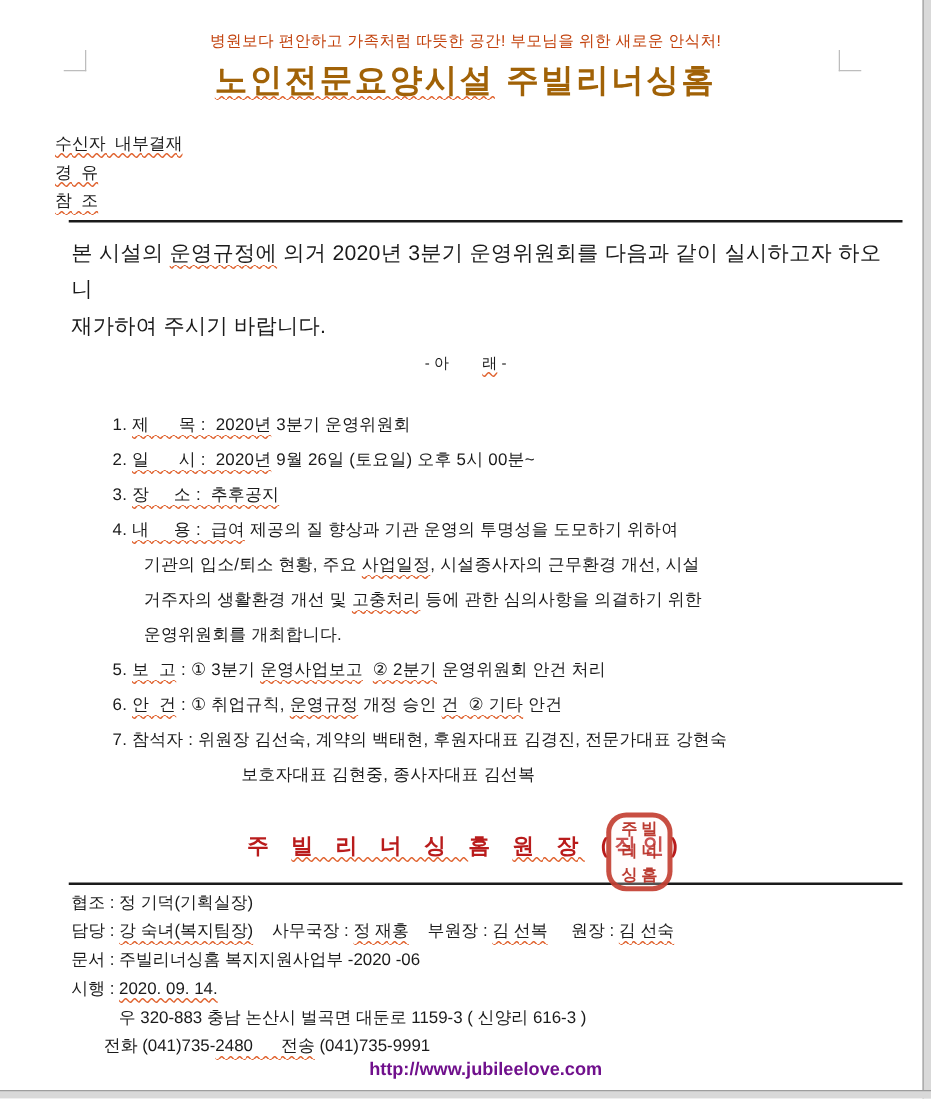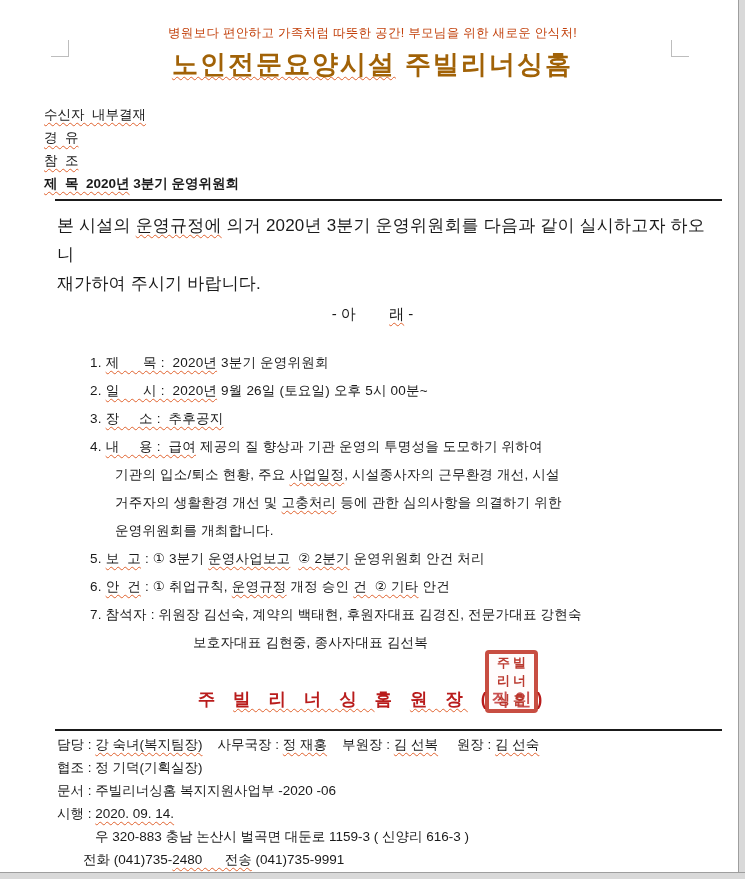--- a/index.html
+++ b/index.html
@@ -39,32 +39,32 @@
   }
   .doc-title {
     margin-top: 3px; text-align: center;
     font-size: 26px; font-weight: 700; letter-spacing: 2px; line-height: 36px;
     color:#a16207;
   }
   .hdr { margin: 21px 25px 0 44px; font-size: 13.5px; line-height: 23px; }
   .hdr .bold { font-weight: 700; }
   .rule  { margin: 4px 23px 0 55px; border-top: 2px solid #1a1a1a; }
   .intro { margin: 10px 25px 0 57px; font-size: 17px; line-height: 29px; letter-spacing: 0.2px; }
-  .below { margin-top: 6px; text-align: center; font-size: 15px; line-height: 19px; }
+  .below { margin-top: 6px; text-align: center; font-size: 12px; line-height: 19px; }
   .list  { margin: 26px 20px 0 90px; font-size: 13.5px; line-height: 28px; letter-spacing: 0.2px; }
   .ind1 { padding-left: 25px; }
   .ind2 { padding-left: 103px; }
   .sig {
     margin-top: 30px; text-align: center;
     font-size: 17.5px; font-weight: 700; line-height: 24px;
     letter-spacing: 5px; word-spacing: 3px; color:#b91c1c;
   }
   .seal {
     position: absolute; left: 485px; top: 650px; width: 53px; height: 63px;
-    border: 4px solid rgba(194,59,46,0.9); border-radius: 4px;
+    border: 4px solid rgba(194,59,46,0.9); border-radius: 16px;
     display: flex; flex-direction: column; justify-content: space-around; align-items: center;
     z-index: 2; background: rgba(255,245,243,0.25);
   }
   .seal .seal-row {
     color: rgba(183,48,38,0.95); font-weight: 700; font-size: 13px;
     line-height: 14px; letter-spacing: 3px; padding-left: 3px;
   }
   .footer {
     margin: 18px 23px 0 55px; border-top: 2px solid #1a1a1a;
     padding-top: 2px; font-size: 13.5px; line-height: 23px;
@@ -87,21 +87,20 @@
   <div class="mark-tr"></div>
 
   <div class="tagline pre">병원보다 편안하고 가족처럼 따뜻한 공간! 부모님을 위한 새로운 안식처!</div>
 
   <div class="doc-title pre"><span class="sq">노인전문요양시설</span><span> 주빌리너싱홈</span></div>
 
   <div class="hdr">
     <div class="pre"><span class="sq">수신자  내부결재</span></div>
     <div class="pre"><span class="sq">경  유</span></div>
     <div class="pre"><span class="sq">참  조</span></div>
-    <div class="pre bold"><span class="sq">제  목  2020년</span><span> 3분기 운영위원회</span></div>
   </div>
 
   <div class="rule"></div>
 
   <div class="intro">
     <div class="pre"><span>본 시설의 </span><span class="sq">운영규정에</span><span> 의거 2020년 3분기 운영위원회를 다음과 같이 실시하고자 하오니</span></div>
     <div class="pre"><span>재가하여 주시기 바랍니다.</span></div>
   </div>
 
   <div class="below pre"><span>- 아        </span><span class="sq">래</span><span> -</span></div>
@@ -122,22 +121,22 @@
 
   <div class="sig pre"><span>주 </span><span class="sq">빌 리 너 싱 </span><span>홈 </span><span class="sq">원 장</span><span> (직인)</span></div>
 
   <div class="seal">
     <div class="seal-row">주빌</div>
     <div class="seal-row">리너</div>
     <div class="seal-row">싱홈</div>
   </div>
 
   <div class="footer">
+    <div class="row pre"><span>협조 : 정 기덕(기획실장)</span></div>
     <div class="row pre"><span>담당 : </span><span class="sq">강 숙녀(복지팀장)</span><span>    사무국장 : </span><span class="sq">정 재홍</span><span>    부원장 : </span><span class="sq">김 선복</span><span>     원장 : </span><span class="sq">김 선숙</span></div>
-    <div class="row pre"><span>협조 : 정 기덕(기획실장)</span></div>
     <div class="row pre"><span>문서 : 주빌리너싱홈 복지지원사업부 -2020 -06</span></div>
     <div class="row pre"><span>시행 : </span><span class="sq">2020. 09. 14.</span></div>
     <div class="row pre addr"><span>우 320-883 충남 논산시 벌곡면 대둔로 1159-3 ( 신양리 616-3 )</span></div>
     <div class="row pre tel"><span>전화 (041)735-</span><span class="sq">2480      전송</span><span> (041)735-9991</span></div>
     <div class="url-line">http://www.jubileelove.com</div>
   </div>
 
   <div class="edge-right"></div>
   <div class="edge-bottom"></div>
 

